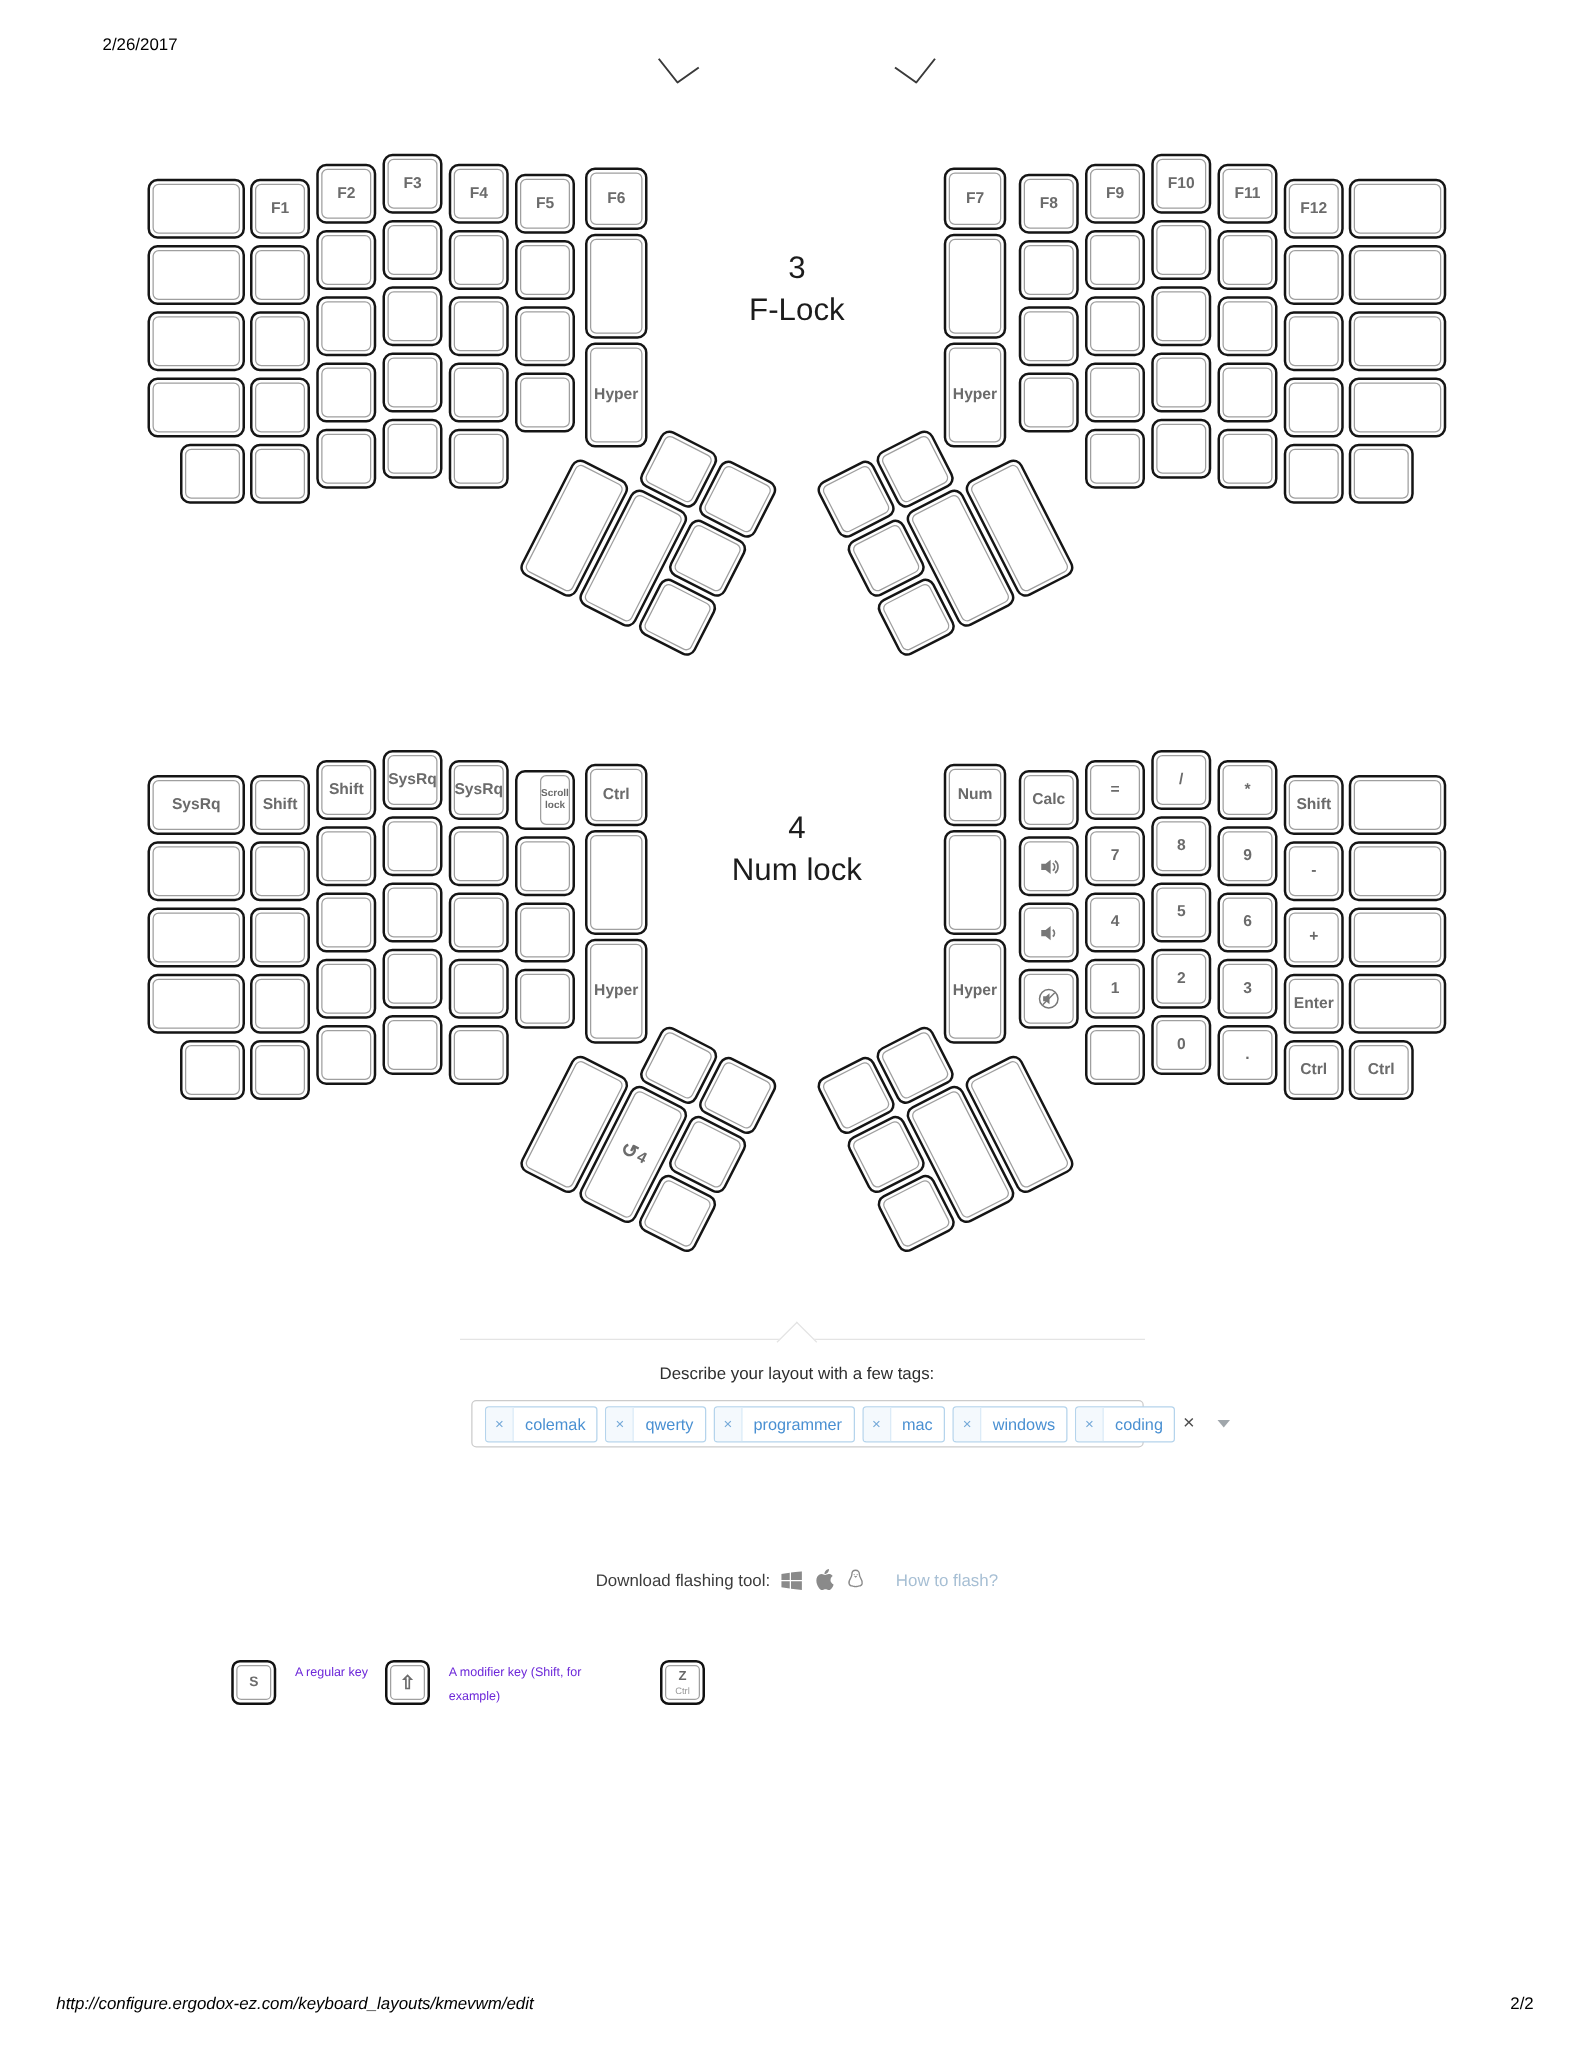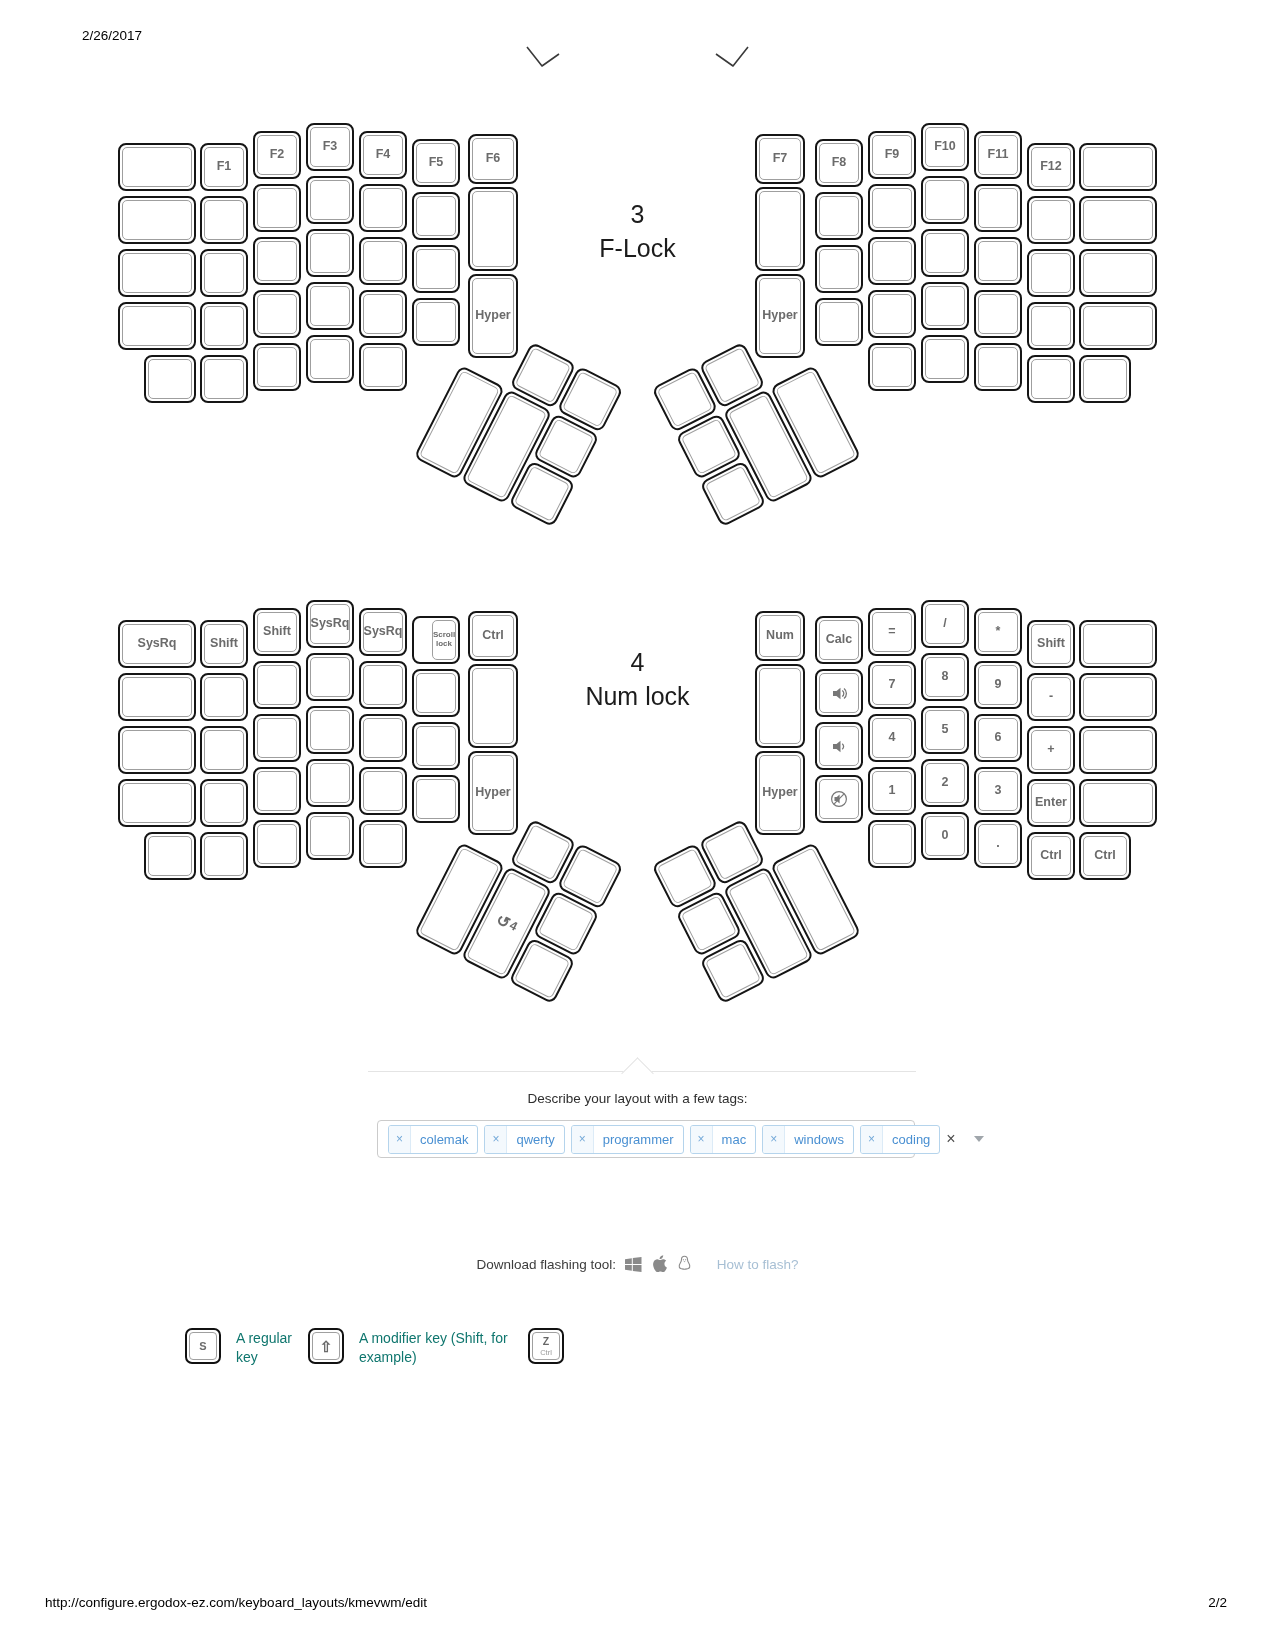--- a/index.html
+++ b/index.html
@@ -1,21 +1,21 @@
 <!DOCTYPE html>
 <html><head>
 <meta charset="utf-8">
 <style>
   html,body{margin:0;padding:0;background:#fff;}
   .page{position:relative;width:1275px;height:1650px;background:#fff;overflow:hidden;
         font-family:"Liberation Sans",sans-serif;color:#111;}
   
   .hdr-date{position:absolute;left:52px;top:28px;font-size:13.5px;color:#000;margin-left:30px;}
   .hdr-title{position:absolute;left:0;top:28px;width:100%;text-align:center;font-size:13.5px;color:#000;}
-  .footer-url{position:absolute;left:45px;top:1595px;font-size:13.5px;color:#000;}
+  .footer-url{position:absolute;left:45px;top:1595px;font-size:13.5px;color:#000;font-style:italic;}
   .footer-page{position:absolute;right:48px;top:1595px;font-size:13.5px;color:#000;}
   .clip-art{position:absolute;}
   
   .half{position:absolute;width:402px;height:290px;}
   .thumb{position:absolute;width:159px;height:159px;}
   .thumb.t-l{transform:rotate(27deg);}
   .thumb.t-r{transform:rotate(-27deg);}
   .key{position:absolute;background:#fff;border:2px solid #151515;border-radius:8px;
        box-sizing:border-box;padding:2px;}
   .key-in{width:100%;height:100%;border:1px solid #9f9f9f;border-radius:5px;box-sizing:border-box;
@@ -53,21 +53,21 @@
   .legend-item{position:absolute;display:flex;gap:15px;}
   .leg-key{width:36px;height:36px;border:2px solid #111;border-radius:7px;padding:2px;
            box-sizing:border-box;flex:none;background:#fff;}
   .leg-key .in{border:1px solid #a0a0a0;border-radius:4px;width:100%;height:100%;box-sizing:border-box;
                display:flex;flex-direction:column;align-items:center;justify-content:center;
                color:#6b6b6b;font-weight:bold;line-height:1;}
   .leg-key .k1{font-size:11px;}
   .leg-key .k-shift{font-size:15px;}
   .leg-key .k-top{font-size:10.5px;color:#666;}
   .leg-key .k-bot{font-size:7.5px;color:#999;margin-top:2px;font-weight:normal;}
-  .leg-text{font-size:14px;color:#0f766e;line-height:19px;padding-top:1px;}
+  .leg-text{font-size:10px;color:#6d28d9;line-height:19px;padding-top:1px;}
 </style>
 </head>
 <body>
 
 <div class="page">
 
   <div class="hdr-date">2/26/2017</div>
 
   <svg class="clip-art" style="left:525px;top:44px" width="38" height="28">
     <path d="M2,3 L17,22 L34,10" fill="none" stroke="#3a3a3a" stroke-width="1.6" stroke-linejoin="round"></path>

